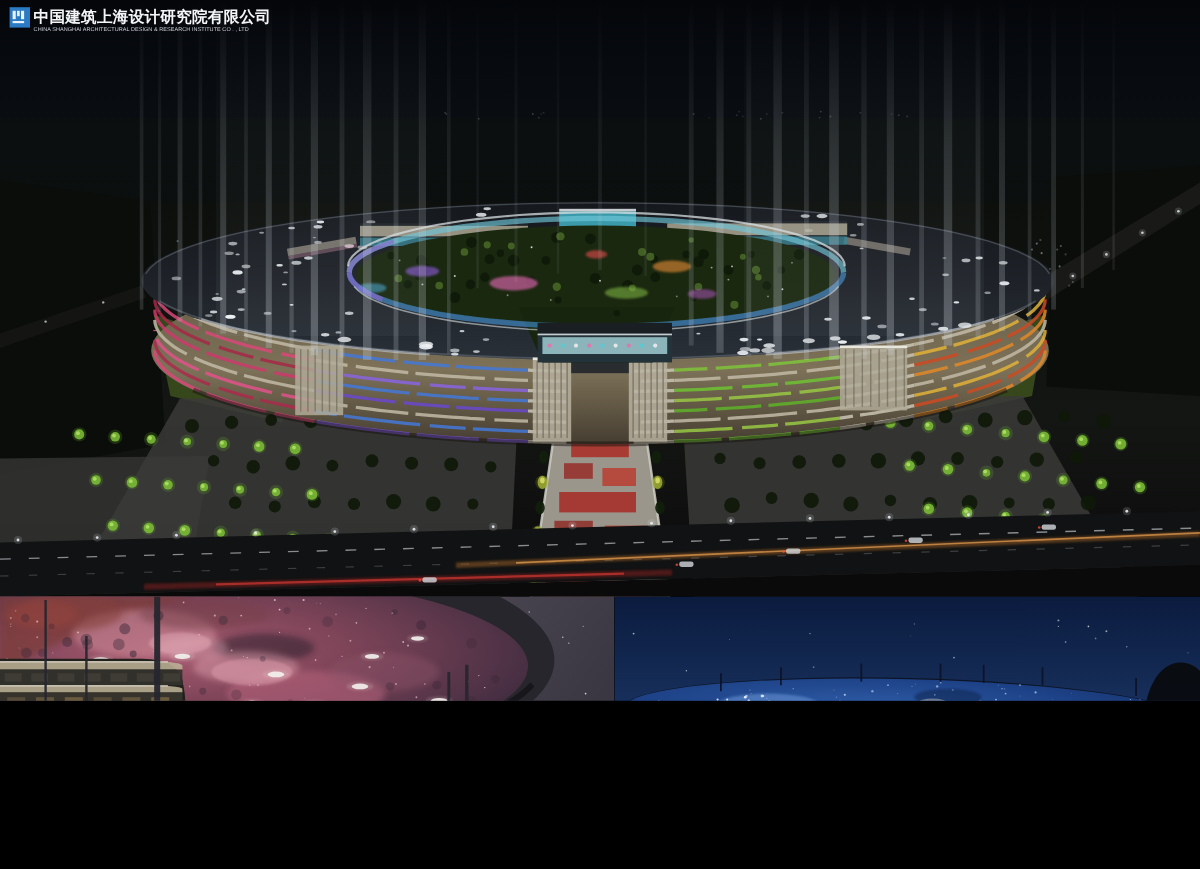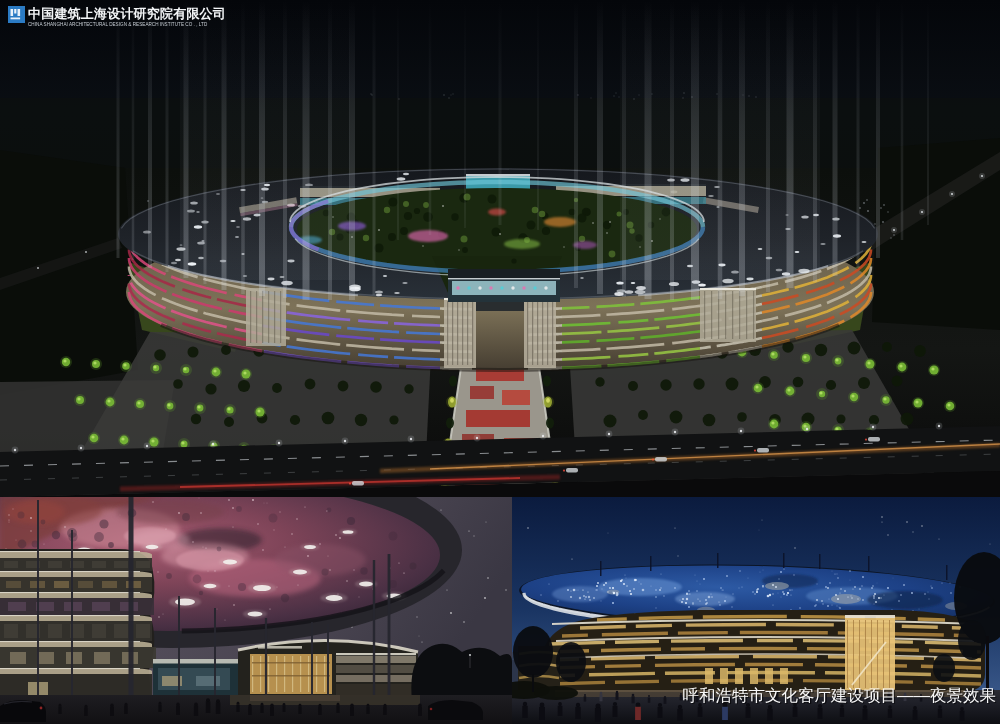--- a/index.html
+++ b/index.html
@@ -1,16 +1,16 @@
 <!DOCTYPE html>
 <html><head>
 <meta charset="utf-8">
 <style>
 html,body{margin:0;padding:0;background:#000;}
-#page{width:1000px;height:724px;overflow:hidden;font-family:"Liberation Sans",sans-serif;}
+#page{width:1000px;height:584px;overflow:hidden;font-family:"Liberation Sans",sans-serif;}
 </style>
 </head>
 <body>
 <div id="page">
 <svg width="1000" height="724" viewBox="0 0 1000 724" xmlns="http://www.w3.org/2000/svg">
 <defs>
 <clipPath id="cT">
           <rect x="0" y="0" width="1000" height="497"></rect>
         </clipPath>
 <clipPath id="cL">

